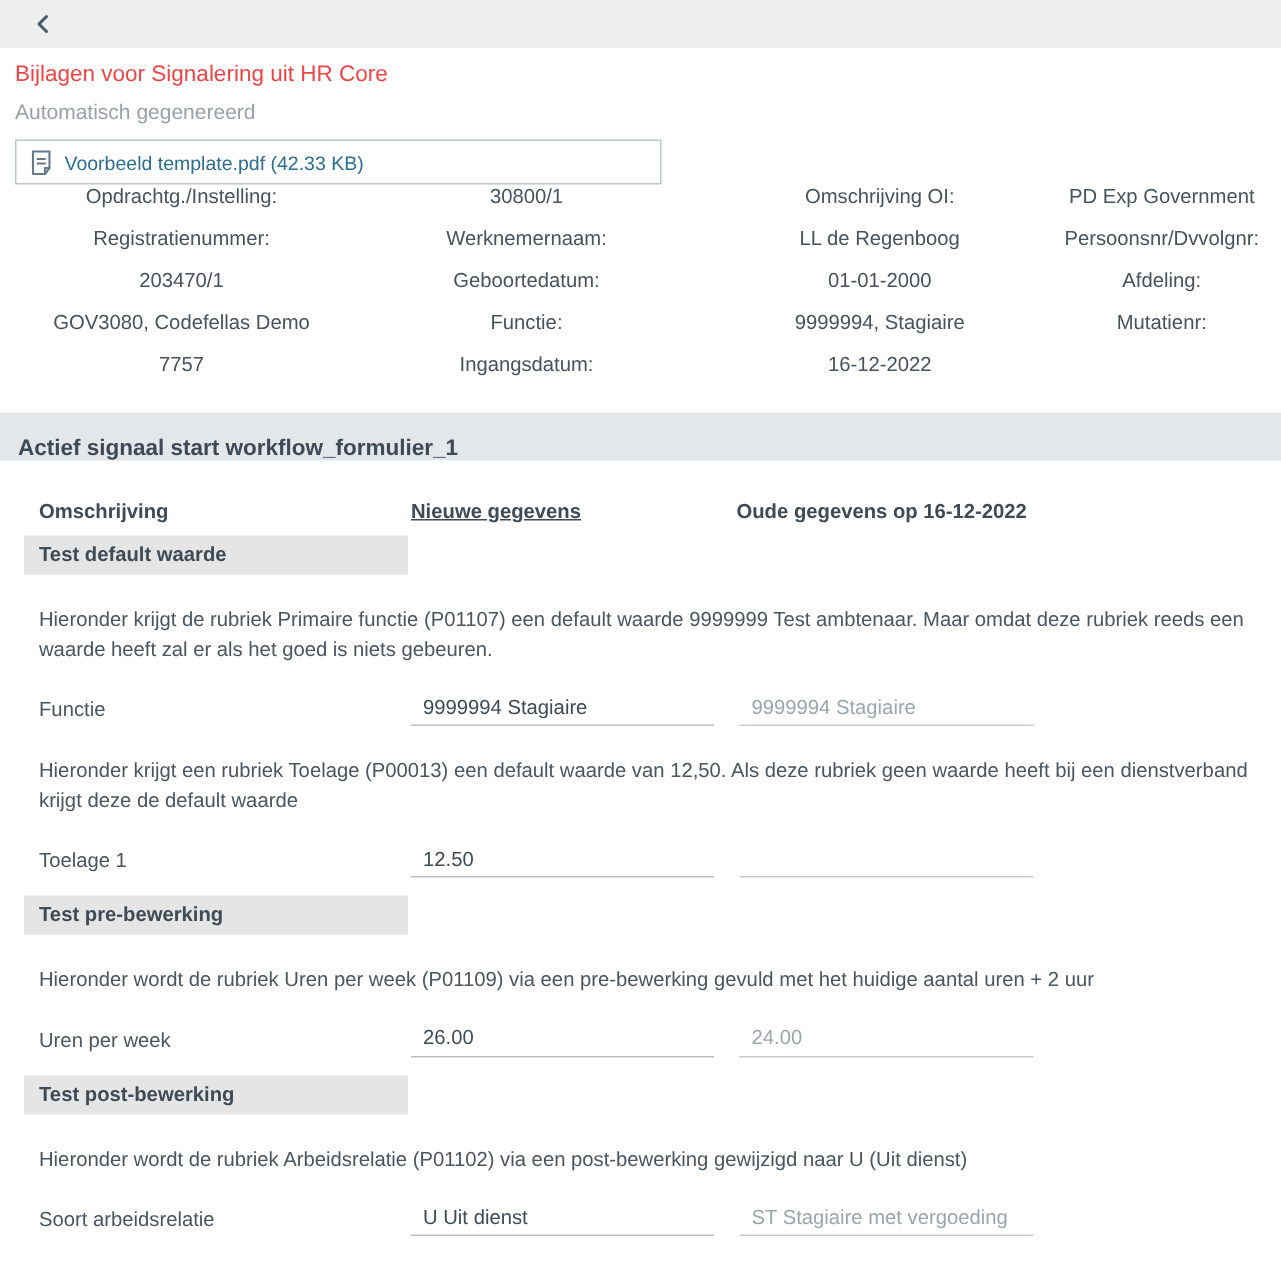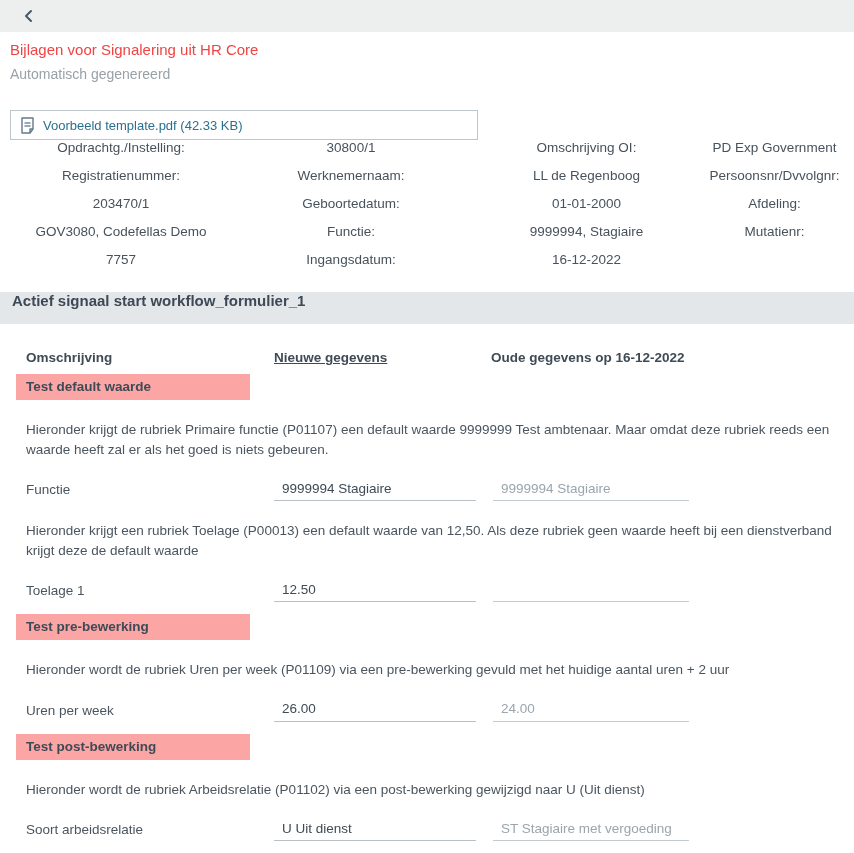--- a/index.html
+++ b/index.html
@@ -8,41 +8,41 @@
 
   
   .topbar { height: 32px; background: #edefef; display: flex; align-items: center; padding-left: 18px; }
   .back-btn { background: transparent; border: none; cursor: pointer; display: flex; align-items: center; padding: 4px; }
 
   .page { padding: 0 8px 0 10px; }
 
   
   .page-title { margin-top: 9px; font-size: 15px; color: #ef4444; }
   .page-subtitle { margin-top: 8px; font-size: 14px; color: #98a1a8; }
-  .attach-box { margin-top: 28px; width: 468px; height: 30px; border: 1px solid #bcc7cb; display: flex; align-items: center; padding-left: 9px; gap: 8px; background: #ffffff; cursor: pointer; }
+  .attach-box { margin-top: 11px; width: 431px; height: 30px; border: 1px solid #bcc7cb; display: flex; align-items: center; padding-left: 9px; gap: 8px; background: #ffffff; cursor: pointer; }
   .attach-link { font-size: 13px; color: #2a708e; text-decoration: none; }
 
   
   .details { display: grid; grid-template-columns: 222px 238px 233px 1fr; row-gap: 13px; line-height: 15px; text-align: center; }
   .details span { color: #47525c; }
 
   
-  .signal-bar { margin-top: 25px; height: 32px; background: #e4e7e9; display: flex; align-items: flex-start; padding-left: 12px; }
+  .signal-bar { margin-top: 25px; height: 32px; background: #e4e7e9; display: flex; align-items: flex-end; padding-left: 12px; }
   .signal-bar b { font-size: 15px; color: #3d4956; }
 
   .form { padding: 0 8px 0 26px; }
 
   
   .cols { margin-top: 26px; display: flex; font-weight: bold; color: #3e4a55; }
   .col-label { width: 248px; }
   .col-new { width: 217px; text-decoration: underline; }
   .col-old { flex: 1; }
 
   
-  .sec-heading { margin-top: 12px; margin-left: -10px; width: 234px; background: #fca5a5; padding: 5px 0 6px 10px; font-weight: bold; color: #3e4a55; }
+  .sec-heading { margin-top: 12px; margin-left: -10px; width: 256px; background: #e5e5e5; padding: 5px 0 6px 10px; font-weight: bold; color: #3e4a55; }
   .sec-heading.first { margin-top: 9px; }
 
   .desc { margin-top: 20px; line-height: 19.5px; color: #4a555f; max-width: 840px; }
 
   
   .field-row { margin-top: 20px; display: flex; align-items: flex-end; }
   .field-label { width: 248px; padding-bottom: 4px; color: #4a555f; }
   .field-input { width: 202px; height: 22px; border: none; border-bottom: 1px solid #b9c1c6; background: transparent; font-family: "Liberation Sans", "DejaVu Sans", sans-serif; font-size: 13.5px; color: #3e4a54; padding: 0 8px 3px 8px; outline: none; }
   .field-gap { width: 17px; }
   .field-input.old { width: 196px; color: #9ba5ac; border-bottom-color: #c3cbd0; }

